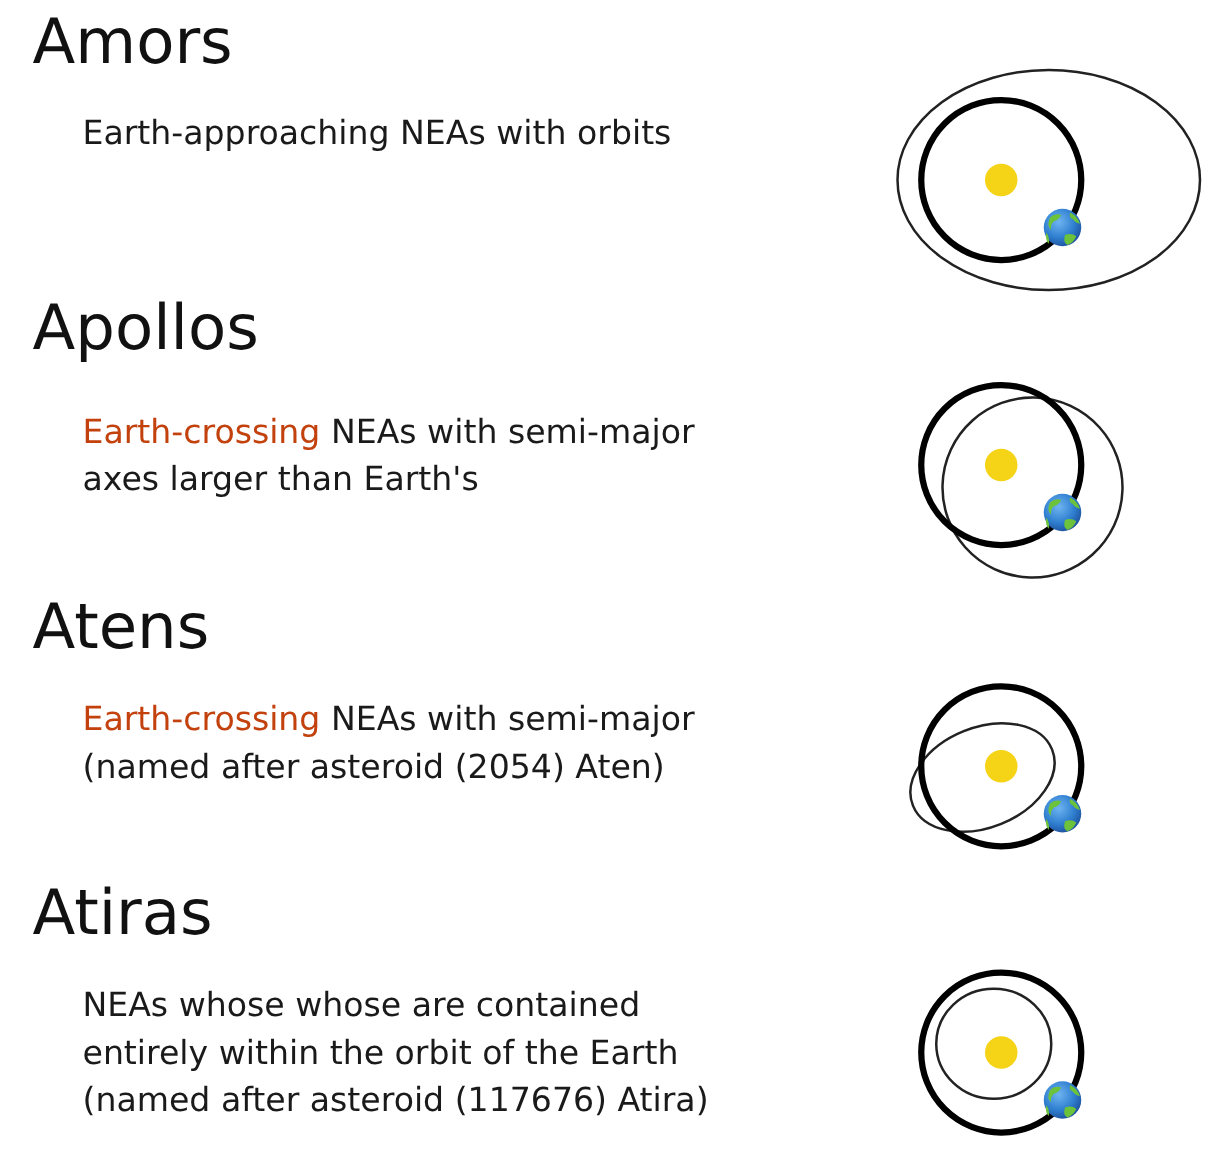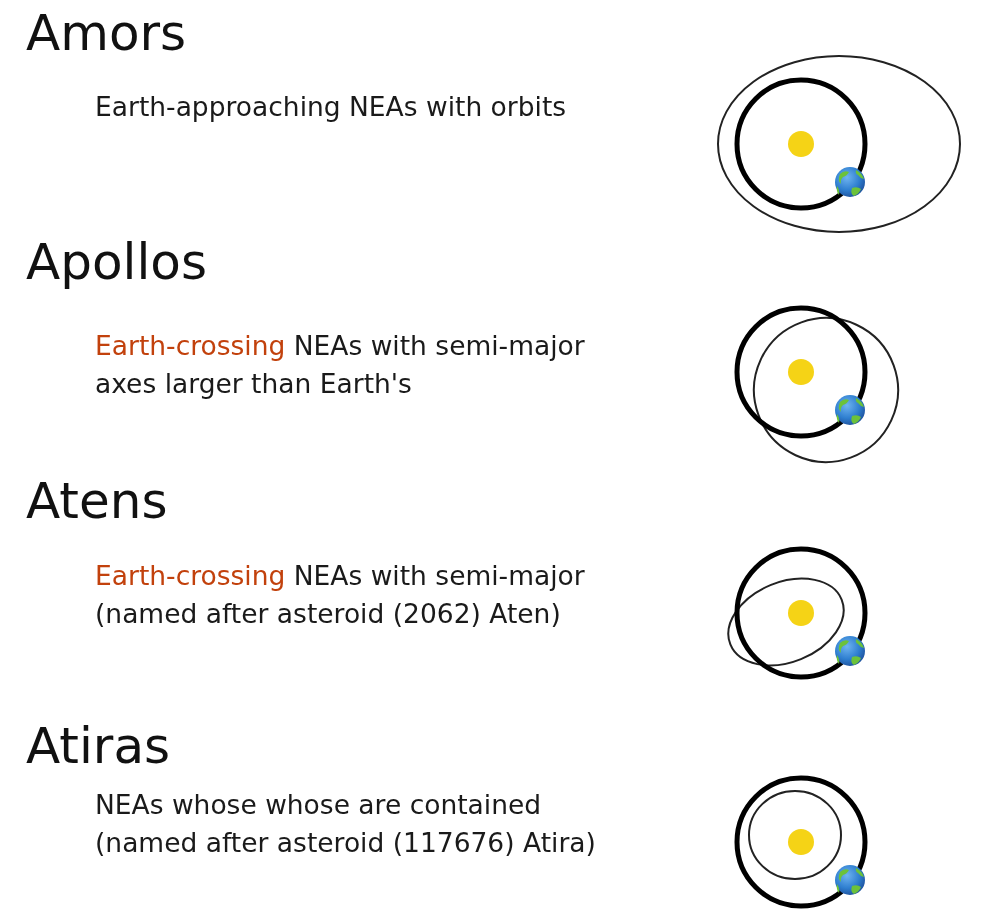--- a/index.html
+++ b/index.html
@@ -1,20 +1,20 @@
 <!DOCTYPE html>
 <html><head>
   <meta charset="utf-8">
   <style>
     html, body { margin: 0; padding: 0; background: #ffffff; }
     body { width: 984px; height: 920px; position: relative; overflow: hidden;
            font-family: "DejaVu Sans", sans-serif; color: #1a1a1a; }
     .heading { position: absolute; left: 26px; font-size: 50px; line-height: 1; font-weight: normal; margin: 0; color: #111; text-align: right; }
     .desc { position: absolute; left: 66px; font-size: 26.5px; line-height: 38px; color: #1a1a1a; margin: 0; }
-    .desc .line { display: block; white-space: nowrap; margin-left: 29px; }
+    .desc .line { display: block; white-space: nowrap; }
     .red { color: #c2410c; }
     .diagram { position: absolute; }
   </style>
 </head>
 <body>
 
 <svg width="0" height="0" style="position:absolute">
   <defs>
     <radialGradient id="earthGrad" cx="40%" cy="35%" r="70%">
       <stop offset="0%" stop-color="#6fb4f0"></stop>
@@ -54,34 +54,35 @@
   <circle cx="101" cy="72" r="64" fill="none" stroke="#000" stroke-width="5"></circle>
   <circle cx="101" cy="72" r="13" fill="#f5d316"></circle>
   <g transform="translate(150,110)">
       <use href="#earth"></use>
     </g>
 </svg>
 
 <h1 class="heading" style="top:476px">Atens</h1>
 <div class="desc" style="top:557px">
   <span class="line"><span class="red">Earth-crossing</span><span> NEAs with semi-major</span></span>
-  <span class="line"><span class="red"></span><span>(named after asteroid (2062) Aten)</span></span>
+  <span class="line"><span class="red"></span><span>(named after asteroid (2054) Aten)</span></span>
 </div>
 <svg class="diagram" style="left:700px;top:530px" width="200" height="170" viewBox="0 0 200 170">
   <ellipse cx="86" cy="92" rx="60" ry="40" transform="rotate(-22 86 92)" fill="none" stroke="#222" stroke-width="2"></ellipse>
   <circle cx="101" cy="83" r="64" fill="none" stroke="#000" stroke-width="5"></circle>
   <circle cx="101" cy="83" r="13" fill="#f5d316"></circle>
   <g transform="translate(150,121)">
       <use href="#earth"></use>
     </g>
 </svg>
 
-<h1 class="heading" style="top:721px">Atiras</h1>
+<h1 class="heading" style="top:705px">Atiras</h1>
 <div class="desc" style="top:786px">
   <span class="line"><span class="red"></span><span>NEAs whose whose are contained</span></span>
+  <span class="line"><span class="red"></span><span>entirely within the orbit of the Earth</span></span>
   <span class="line"><span class="red"></span><span>(named after asteroid (117676) Atira)</span></span>
 </div>
 <svg class="diagram" style="left:700px;top:760px" width="200" height="160" viewBox="0 0 200 160">
   <ellipse cx="95" cy="75" rx="46" ry="44" fill="none" stroke="#222" stroke-width="2"></ellipse>
   <circle cx="101" cy="82" r="64" fill="none" stroke="#000" stroke-width="5"></circle>
   <circle cx="101" cy="82" r="13" fill="#f5d316"></circle>
   <g transform="translate(150,120)">
       <use href="#earth"></use>
     </g>
 </svg>

